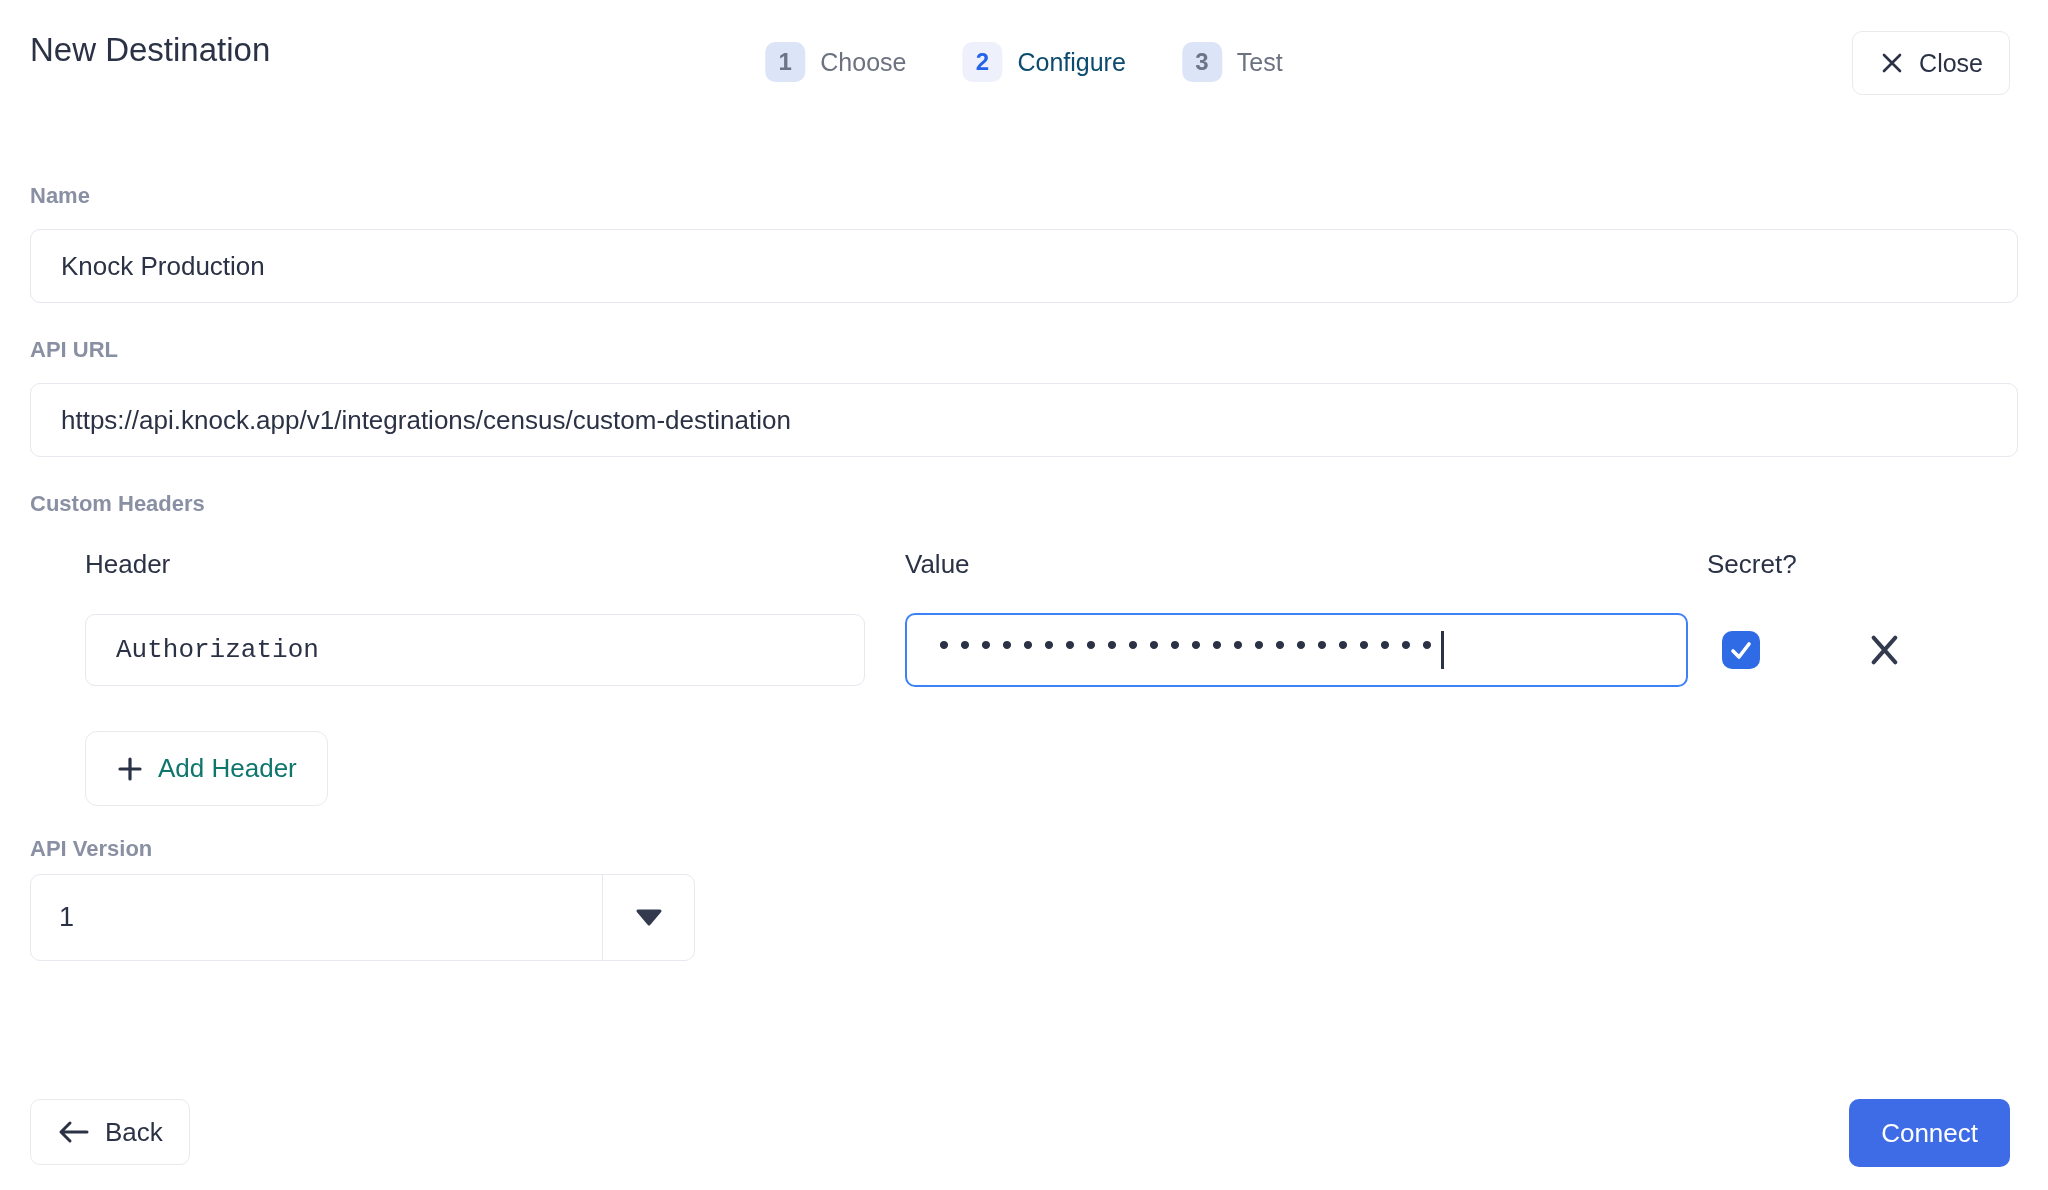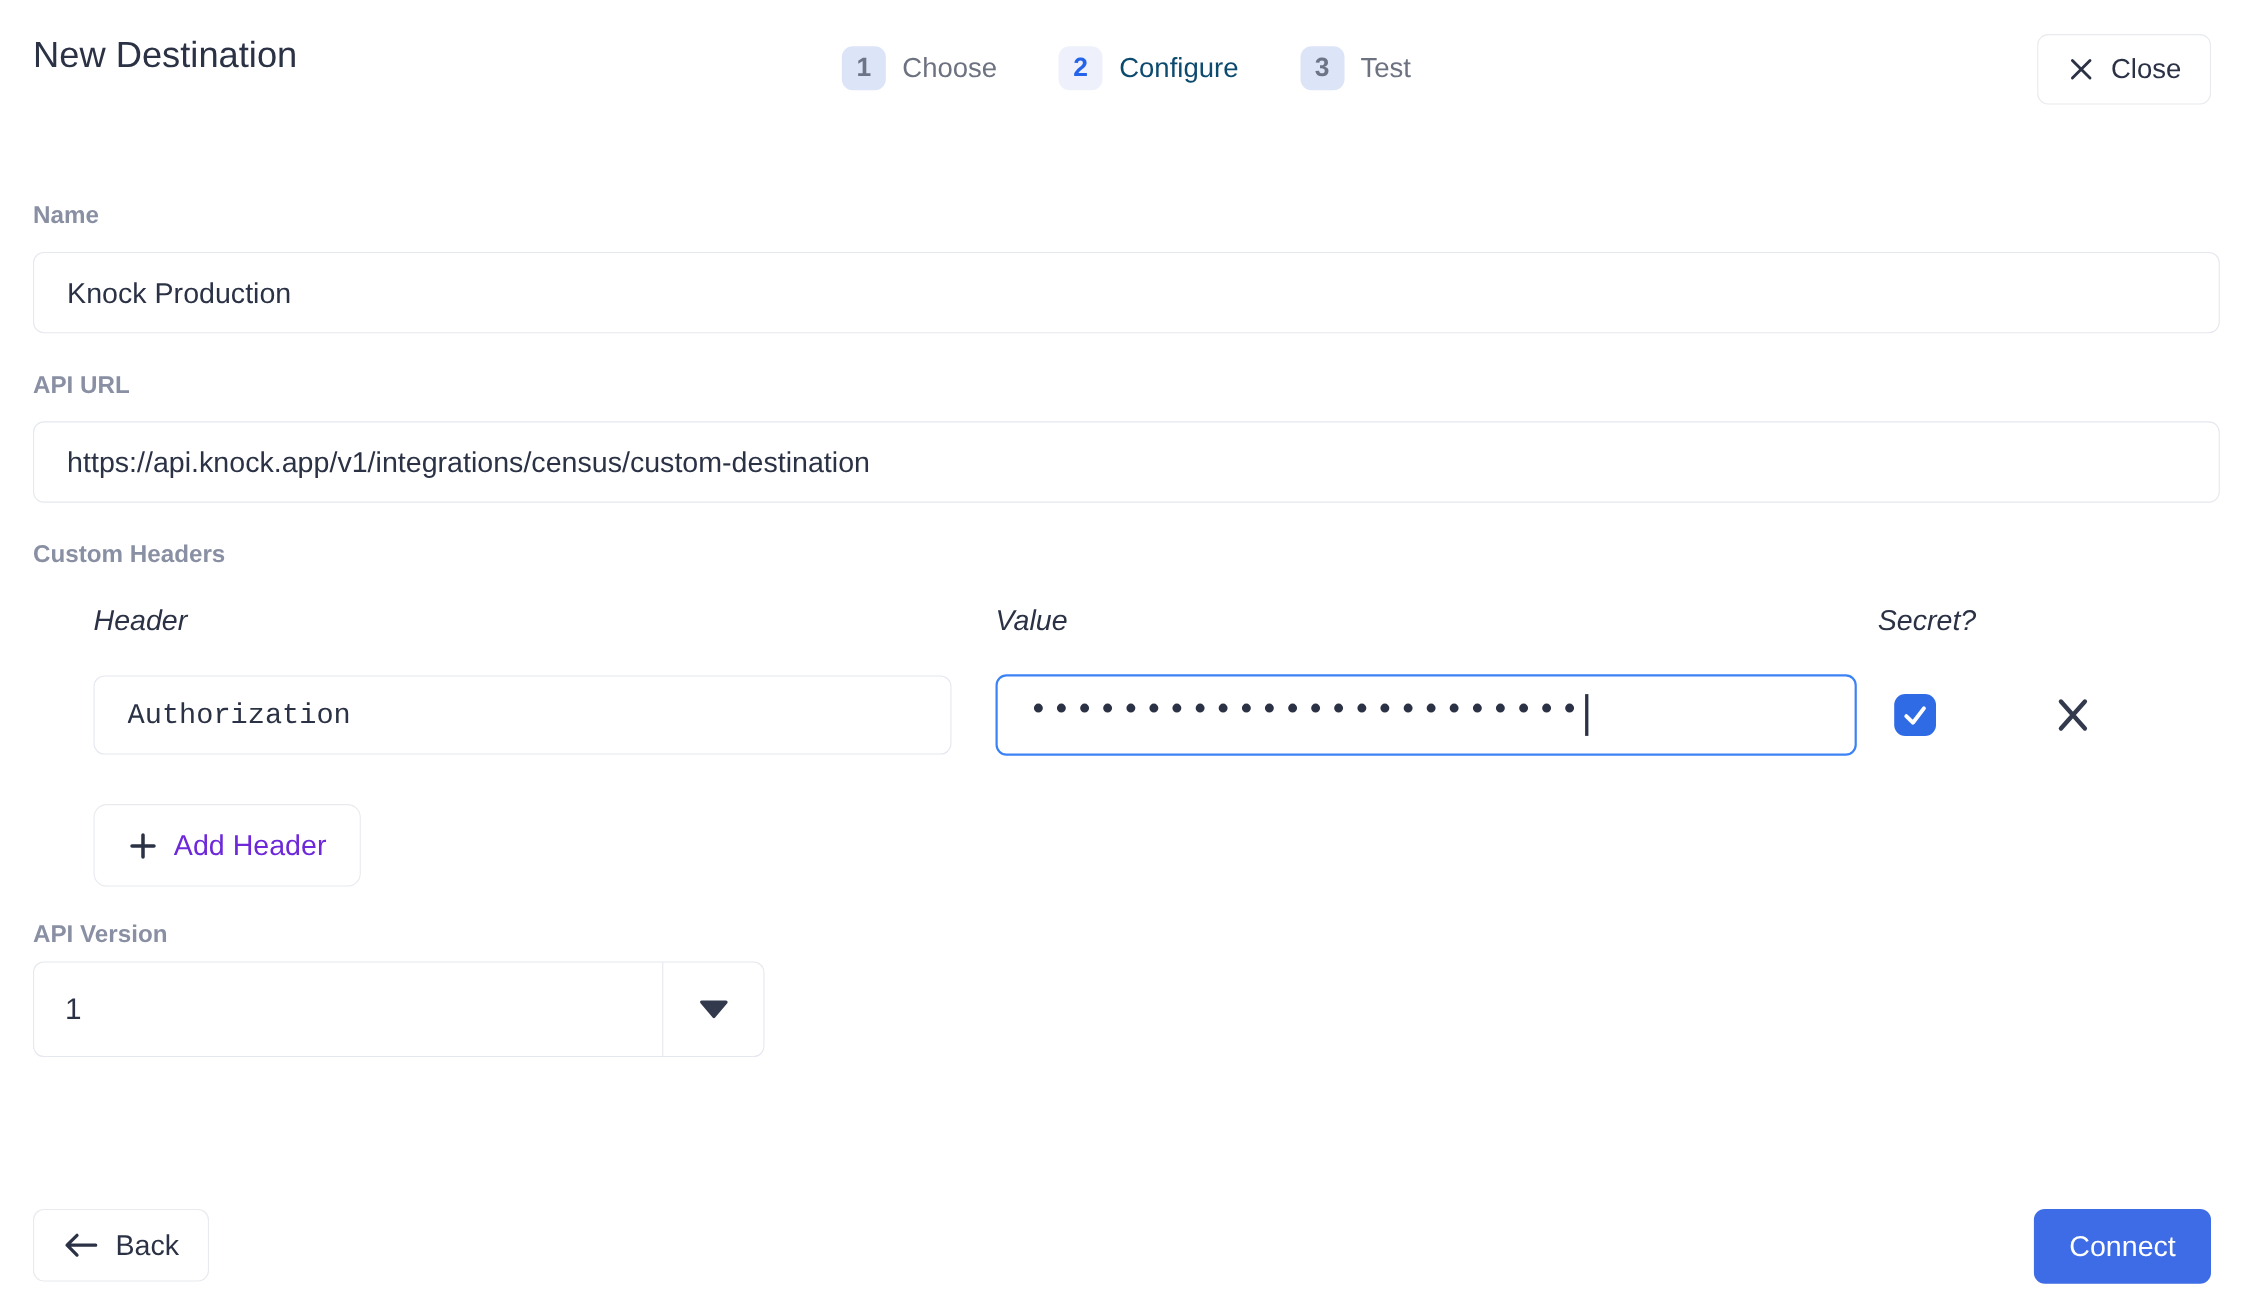--- a/index.html
+++ b/index.html
@@ -40,21 +40,21 @@
   .field-label { font-size:22px; font-weight:bold; color:#8a90a3; line-height:26px; }
   .text-input {
     display:block; width:100%; height:74px; margin-top:20px;
     border:1.5px solid #e5e8ee; border-radius:10px; background:#fff;
     padding:0 30px; font-family:inherit; font-size:26px; color:#2b3245;
   }
   .mt-34 { margin-top:34px; }
   .mt-30 { margin-top:30px; }
 
   
-  .cols { display:flex; margin:32px 0 0 55px; font-size:26px; color:#2b3245;font-style:italic; }
+  .cols { display:flex; margin:32px 0 0 55px; font-size:26px; color:#2b3245; }
   .col-header { width:820px; }
   .col-value  { width:802px; }
   .hrow { display:flex; align-items:center; margin:33px 0 0 55px;font-family:Liberation Mono, monospace; }
   .header-input { width:780px; height:72px; margin-top:0; }
   .value-input {
     width:783px; height:74px; margin-left:40px;
     border:2.5px solid #3c82f6; border-radius:10px; background:#fff;
     display:flex; align-items:center; padding:0 28px; cursor:text;
   }
   .dots { font-size:30px; letter-spacing:3px; color:#2b3245; line-height:1; transform:translateY(-3px); }
@@ -62,21 +62,21 @@
   .checkbox {
     width:38px; height:38px; margin-left:34px; border-radius:10px;
     background:#2f6be4; display:flex; align-items:center; justify-content:center; cursor:pointer;
   }
   .delete-btn { margin-left:106px; display:flex; align-items:center; cursor:pointer; }
 
   .add-header-btn {
     margin:44px 0 0 55px; height:75px; padding:0 30px;
     display:inline-flex; align-items:center; gap:14px;
     background:#fff; border:1.5px solid #e8eaee; border-radius:12px;
-    font-family:inherit; font-size:26px; color:#6d28d9; cursor:pointer;
+    font-family:inherit; font-size:26px; color:#0f766e; cursor:pointer;
   }
 
   
   .select {
     margin-top:12px; width:665px; height:87px;
     border:1.5px solid #e5e8ee; border-radius:10px; background:#fff;
     display:flex; align-items:stretch; cursor:pointer;
   }
   .select-value { flex:1; display:flex; align-items:center; padding-left:28px; font-size:27px; color:#2b3245; }
   .select-arrow { width:92px; border-left:1.5px solid #e5e8ee; display:flex; align-items:center; justify-content:center; }

